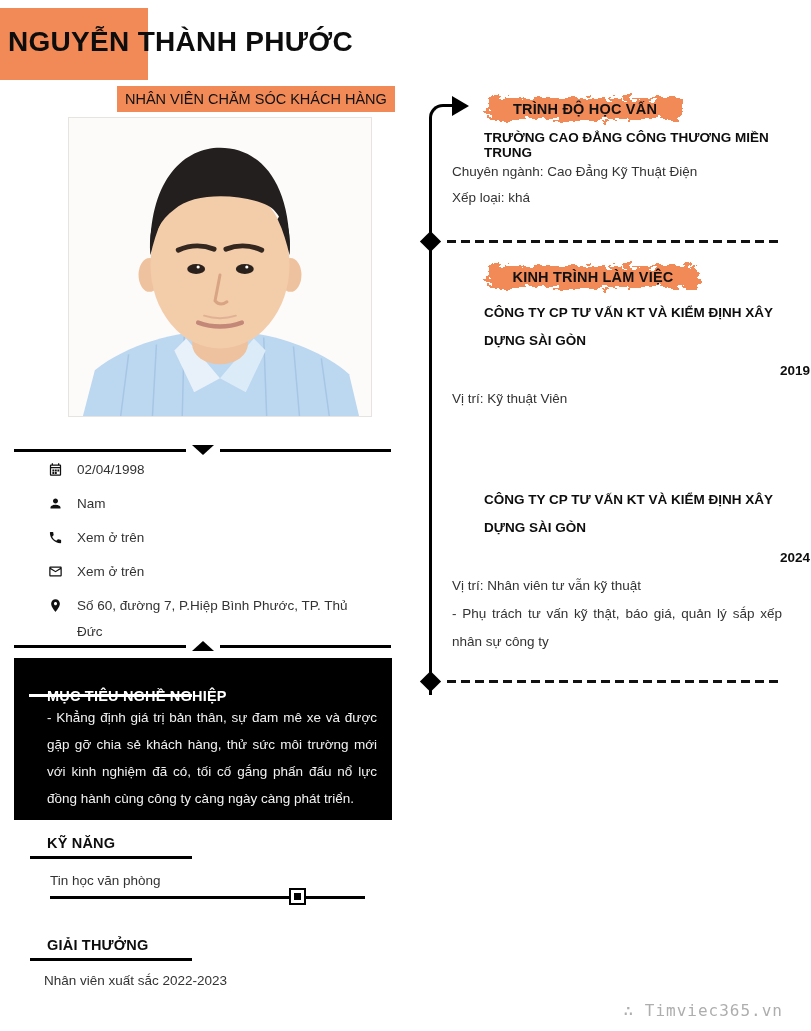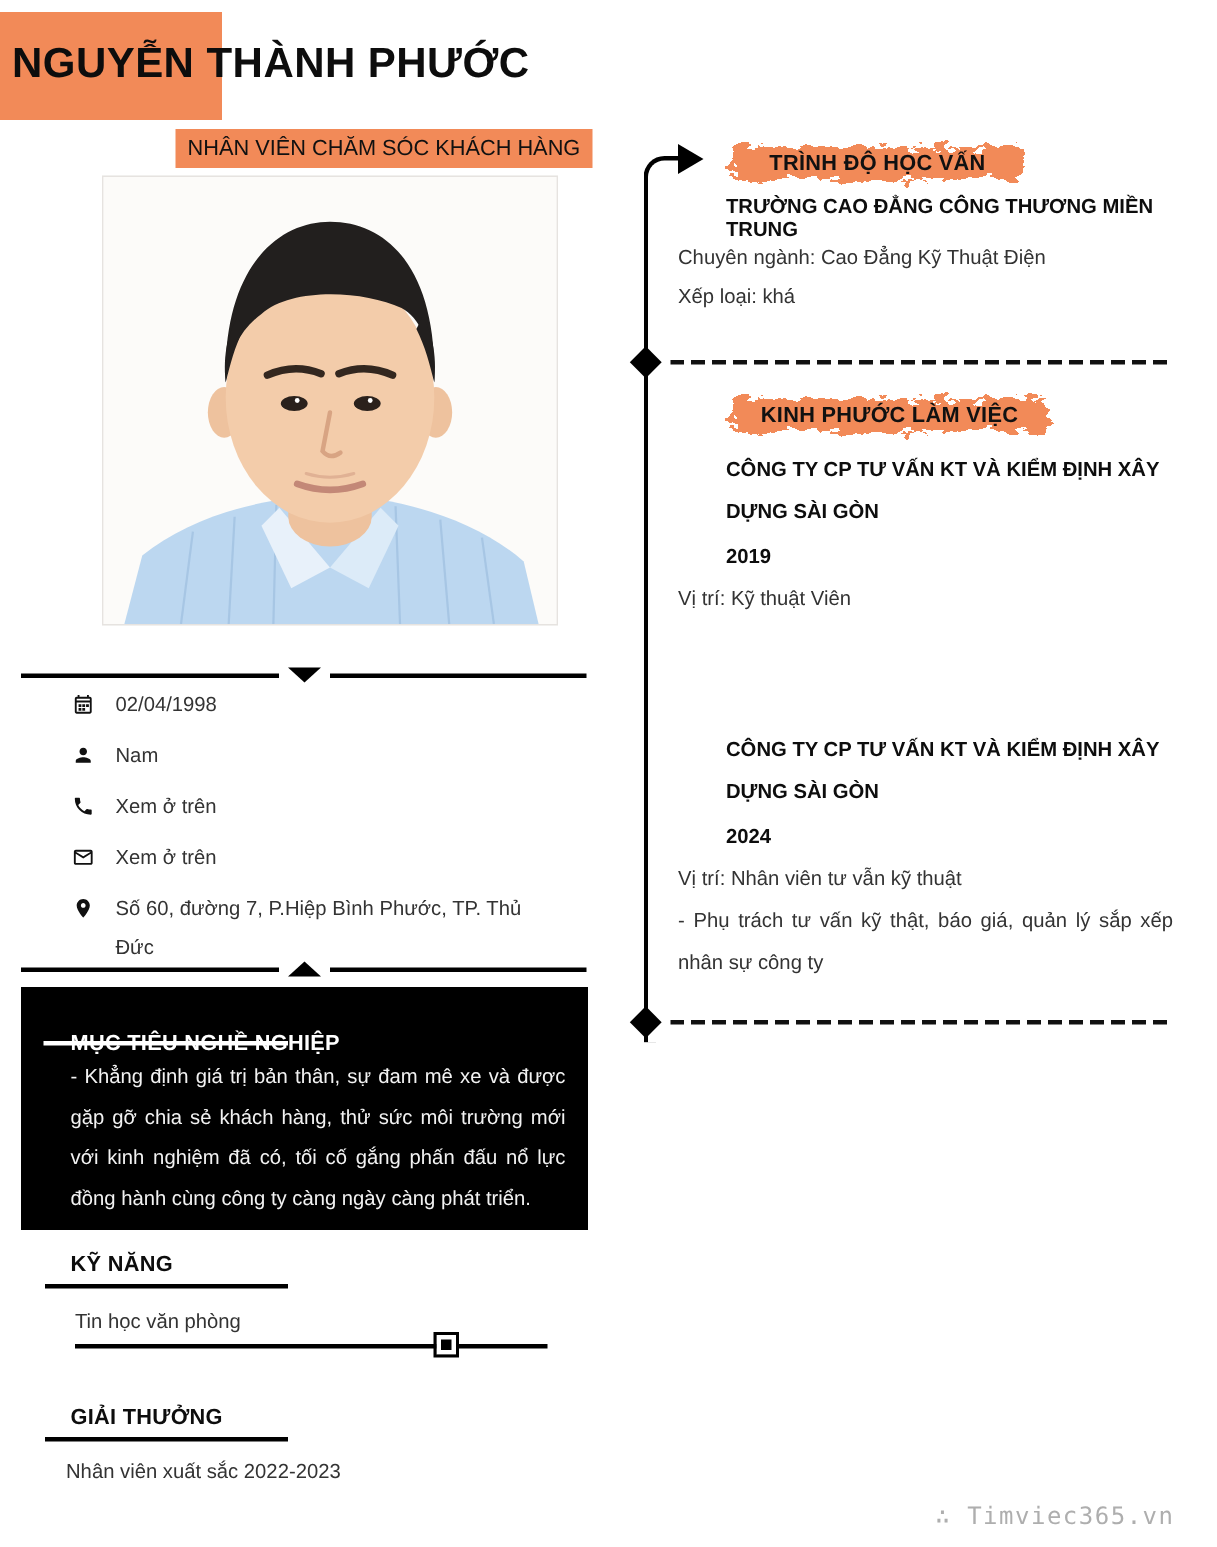--- a/index.html
+++ b/index.html
@@ -62,21 +62,21 @@
   .brush-label .blabel{position:absolute;left:0;top:0;width:100%;height:34px;line-height:34px;
                        text-align:center;font-size:14.5px;font-weight:bold;color:#111;letter-spacing:.2px;}
 
   
   .r-bold{font-size:13.5px;font-weight:bold;color:#0d0d0d;margin-left:32px;}
   .r-text{font-size:13.5px;color:#333;}
   .school{left:452px;top:130px;width:330px;}
   .major{left:452px;top:164px;}
   .grade{left:452px;top:190px;}
   .company{width:330px;line-height:28px;}
-  .year{width:326px;text-align:left;line-height:28px;}
+  .year{width:326px;text-align:right;line-height:28px;}
   .position{line-height:28px;}
   .jobdesc{width:330px;line-height:28px;text-align:justify;}
 
   
   .watermark{right:28px;top:1001px;font-family:"DejaVu Sans Mono","Liberation Mono",monospace;
              font-size:16px;color:#aeaeae;letter-spacing:1px;}
 </style>
 </head>
 <body>
 
@@ -224,21 +224,21 @@
     <span class="blabel">TRÌNH ĐỘ HỌC VẤN</span>
   </div>
   <div class="abs r-bold school">TRƯỜNG CAO ĐẲNG CÔNG THƯƠNG MIỀN TRUNG</div>
   <div class="abs r-text major">Chuyên ngành: Cao Đẳng Kỹ Thuật Điện</div>
   <div class="abs r-text grade">Xếp loại: khá</div>
 
   <div class="brush-label" style="left:478px;top:260px;width:230px;">
     <svg aria-hidden="true">
         <rect x="10" y="6" width="210" height="22" fill="#F28A58" filter="url(#brush)"></rect>
       </svg>
-    <span class="blabel">KINH PHƯỚC LÀM VIỆC</span>
+    <span class="blabel">KINH TRÌNH LÀM VIỆC</span>
   </div>
 
   <div class="abs r-bold company" style="left:452px;top:299px;">CÔNG TY CP TƯ VẤN KT VÀ KIỂM ĐỊNH XÂY DỰNG SÀI GÒN</div>
   <div class="abs r-bold year" style="left:452px;top:357px;">2019</div>
   <div class="abs r-text position" style="left:452px;top:385px;">Vị trí:  Kỹ thuật Viên</div>
 
   <div class="abs r-bold company" style="left:452px;top:486px;">CÔNG TY CP TƯ VẤN KT VÀ KIỂM ĐỊNH XÂY DỰNG SÀI GÒN</div>
   <div class="abs r-bold year" style="left:452px;top:544px;">2024</div>
   <div class="abs r-text position" style="left:452px;top:572px;">Vị trí: Nhân viên tư vẫn kỹ thuật</div>
   <div class="abs r-text jobdesc" style="left:452px;top:600px;">- Phụ trách tư vấn kỹ thật, báo giá, quản lý sắp xếp nhân sự công ty</div>

